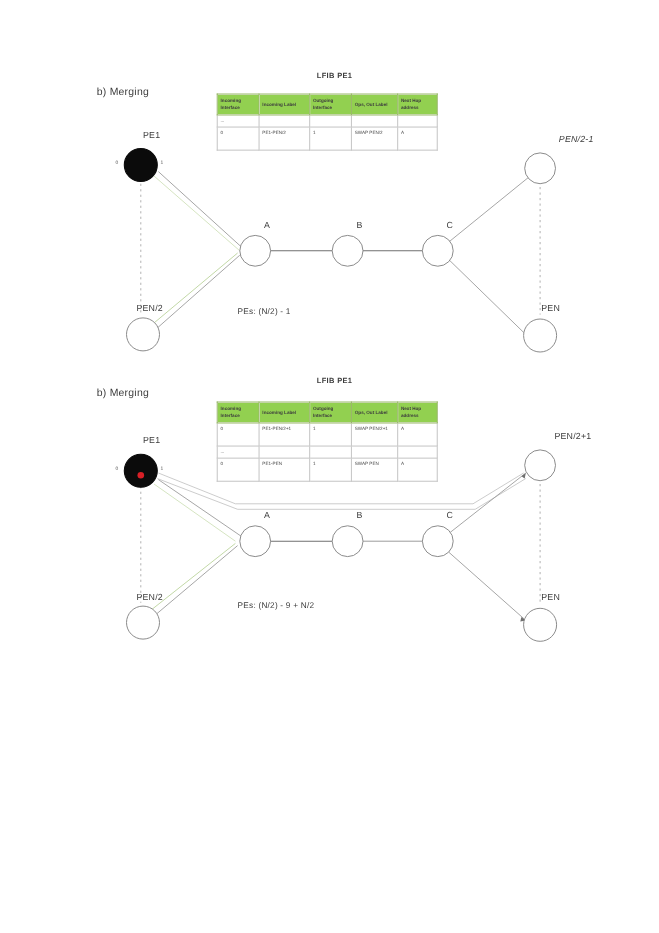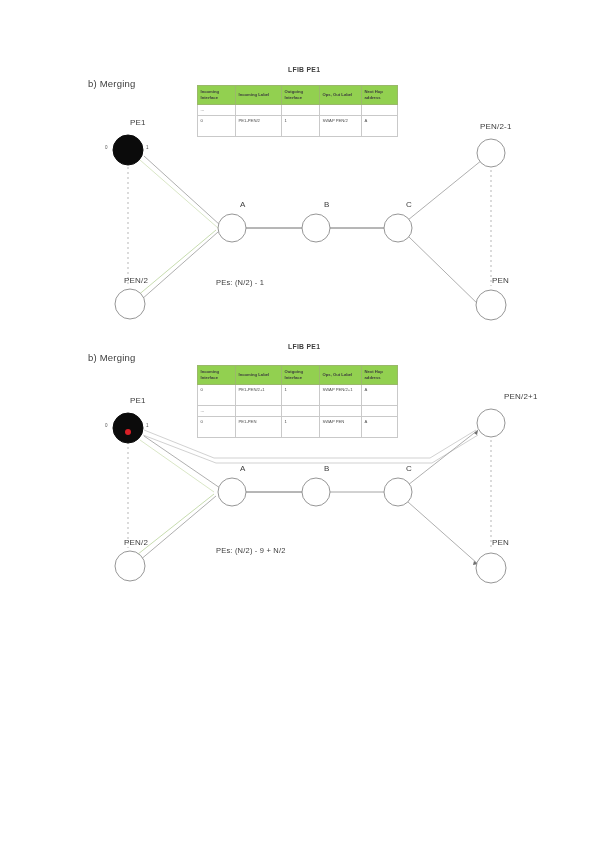--- a/index.html
+++ b/index.html
@@ -192,21 +192,21 @@
           <td>A</td>
         </tr>
       </tbody>
     </table>
 
     <div class="node-label" style="left:118px; top:58px;">PE1</div>
     <div class="node-label" style="left:228px; top:140px;">A</div>
     <div class="node-label" style="left:312px; top:140px;">B</div>
     <div class="node-label" style="left:394px; top:140px;">C</div>
     <div class="node-label" style="left:112px; top:216px;">PEN/2</div>
-    <div class="node-label" style="left:468px; top:62px;">PEN/2-1</div>
+    <div class="node-label" style="left:496px; top:62px;font-style:italic;">PEN/2-1</div>
     <div class="node-label" style="left:480px; top:216px;">PEN</div>
 
     <div class="port-label" style="left:105px; top:85px;">0</div>
     <div class="port-label" style="left:146px; top:85px;">1</div>
 
     <div class="pe-count" style="left:216px; top:218px;">PEs: (N/2) - 1</div>
   </div>
 
   <div class="figure" id="figure-2">
 

